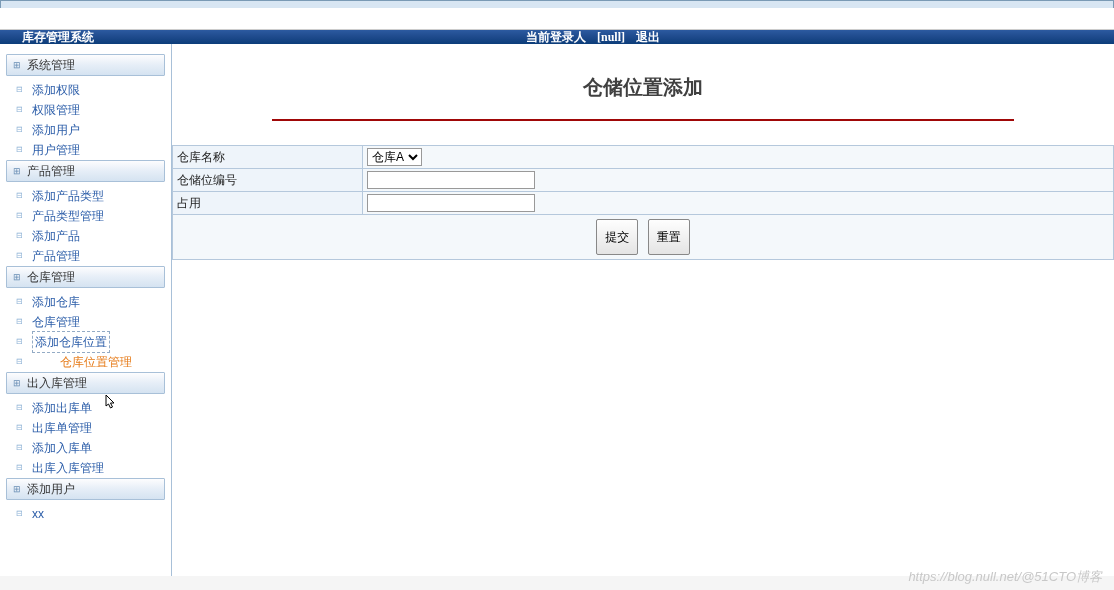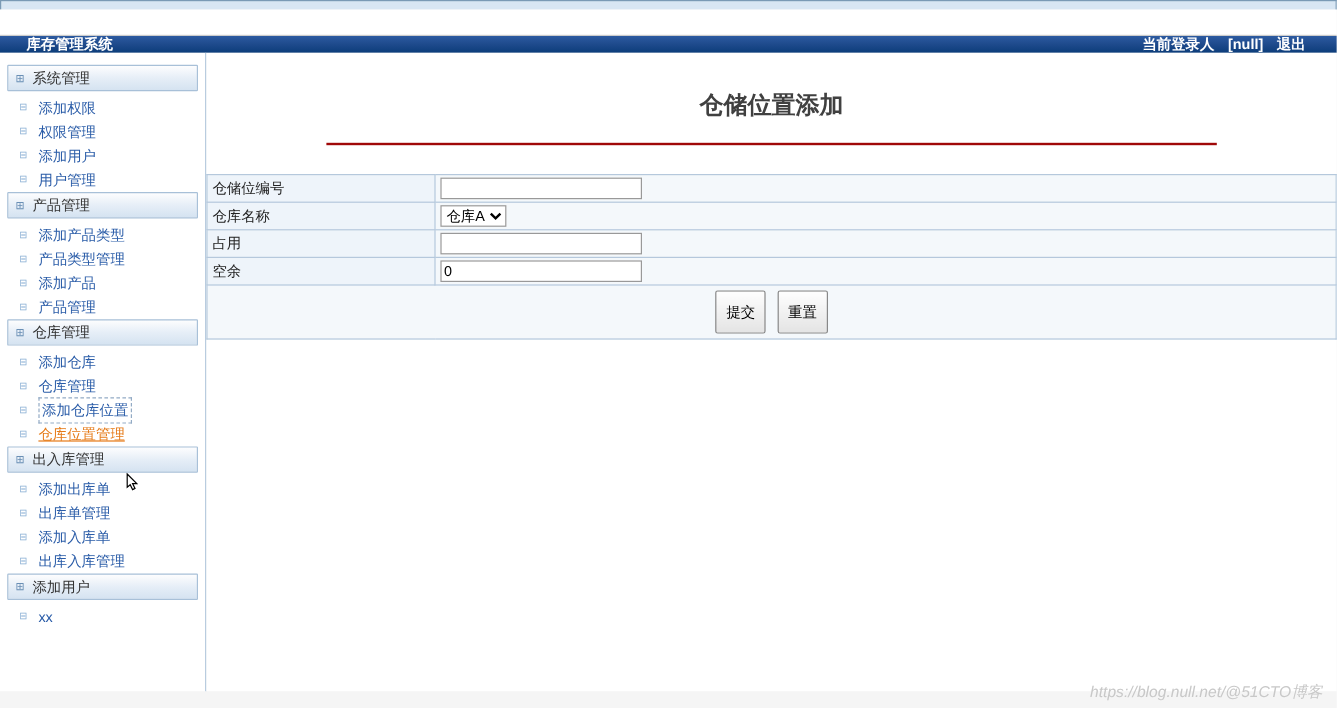--- a/index.html
+++ b/index.html
@@ -3,21 +3,21 @@
   <meta charset="utf-8">
   <style>
     * { margin: 0; padding: 0; box-sizing: border-box; }
     body { font-family: "Microsoft YaHei", Arial, sans-serif; font-size: 12px; background: #f5f5f5; width: 1114px; height: 590px; overflow: hidden; position: relative; }
     
     .window-chrome { background: #d8e6f3; border: 1px solid #7a9ab5; height: 8px; border-bottom: none; }
     .window-chrome2 { background: #fff; height: 22px; border-bottom: 1px solid #ccc; }
     
     .header-bar { background: linear-gradient(to bottom, #2c5aa0 0%, #1e4a8c 50%, #0c3d7a 100%); height: 14px; display: flex; align-items: center; color: #fff; font-weight: bold; padding: 0 22px; }
     .header-title { flex: 0 0 auto; }
-    .header-center { flex: 1; text-align: right; }
+    .header-center { flex: 1; text-align: center; font-family: Liberation Serif, serif; }
     .header-center span { margin: 0 4px; }
     
     .layout { display: flex; height: calc(590px - 58px); }
     
     .sidebar { width: 172px; background: #fff; border-right: 1px solid #a8c0d8; padding: 10px 6px; }
     .nav-header { background: linear-gradient(to bottom, #fdfdfe 0%, #e6eef7 50%, #d5e3f1 100%); border: 1px solid #a8c0d8; height: 22px; line-height: 20px; padding-left: 6px; margin-bottom: 4px; color: #333; display: flex; align-items: center; border-radius: 1px; }
     .nav-header .expand-icon { color: #6a8fb5; font-size: 9px; width: 14px; display: inline-block; }
     .nav-item { height: 20px; line-height: 20px; padding-left: 10px; color: #2a5ca8; display: flex; align-items: center; cursor: pointer; }
     .nav-item.active { color: #e67a17; }
     .nav-item .item-icon { color: #8aafd4; font-size: 8px; width: 16px; display: inline-block; }
@@ -111,21 +111,21 @@
     <div class="nav-item">
         <span class="item-icon">⊟</span>
         <span class="item-label">仓库管理</span>
       </div>
     <div class="nav-item dashed">
         <span class="item-icon">⊟</span>
         <span class="item-label">添加仓库位置</span>
       </div>
     <div class="nav-item active">
         <span class="item-icon">⊟</span>
-        <span class="item-label" style="text-decoration:underline;">仓库位置管理</span>
+        <span class="item-label" style="margin-left:28px;">仓库位置管理</span>
       </div>
 
     <div class="nav-header">
       <span class="expand-icon">⊞</span>
       <span>出入库管理</span>
     </div>
     <div class="nav-item">
         <span class="item-icon">⊟</span>
         <span class="item-label">添加出库单</span>
       </div>
@@ -154,38 +154,34 @@
 
   <div class="main">
     <div class="page-title-area">
       <div class="page-title">仓储位置添加</div>
     </div>
     <div class="red-line"></div>
 
     <table class="form-table">
       <tbody>
           <tr>
-        <td class="label-cell">仓储位编号</td>
-        <td><input type="text" value="" style=""></td>
-      </tr>
-      <tr>
         <td class="label-cell">仓库名称</td>
         <td>
           <select>
             <option>仓库A</option>
           </select>
         </td>
       </tr>
       <tr>
-        <td class="label-cell">占用</td>
+        <td class="label-cell">仓储位编号</td>
         <td><input type="text" value="" style=""></td>
       </tr>
       <tr>
-        <td class="label-cell">空余</td>
-        <td><input type="text" value="0" style=""></td>
+        <td class="label-cell">占用</td>
+        <td><input type="text" value="" style=""></td>
       </tr>
       <tr>
         <td colspan="2" class="full-row">
           <input type="button" value="提交" style="">
           <input type="button" value="重置" style="">
         </td>
       </tr>
     </tbody>
       </table>
   </div>

